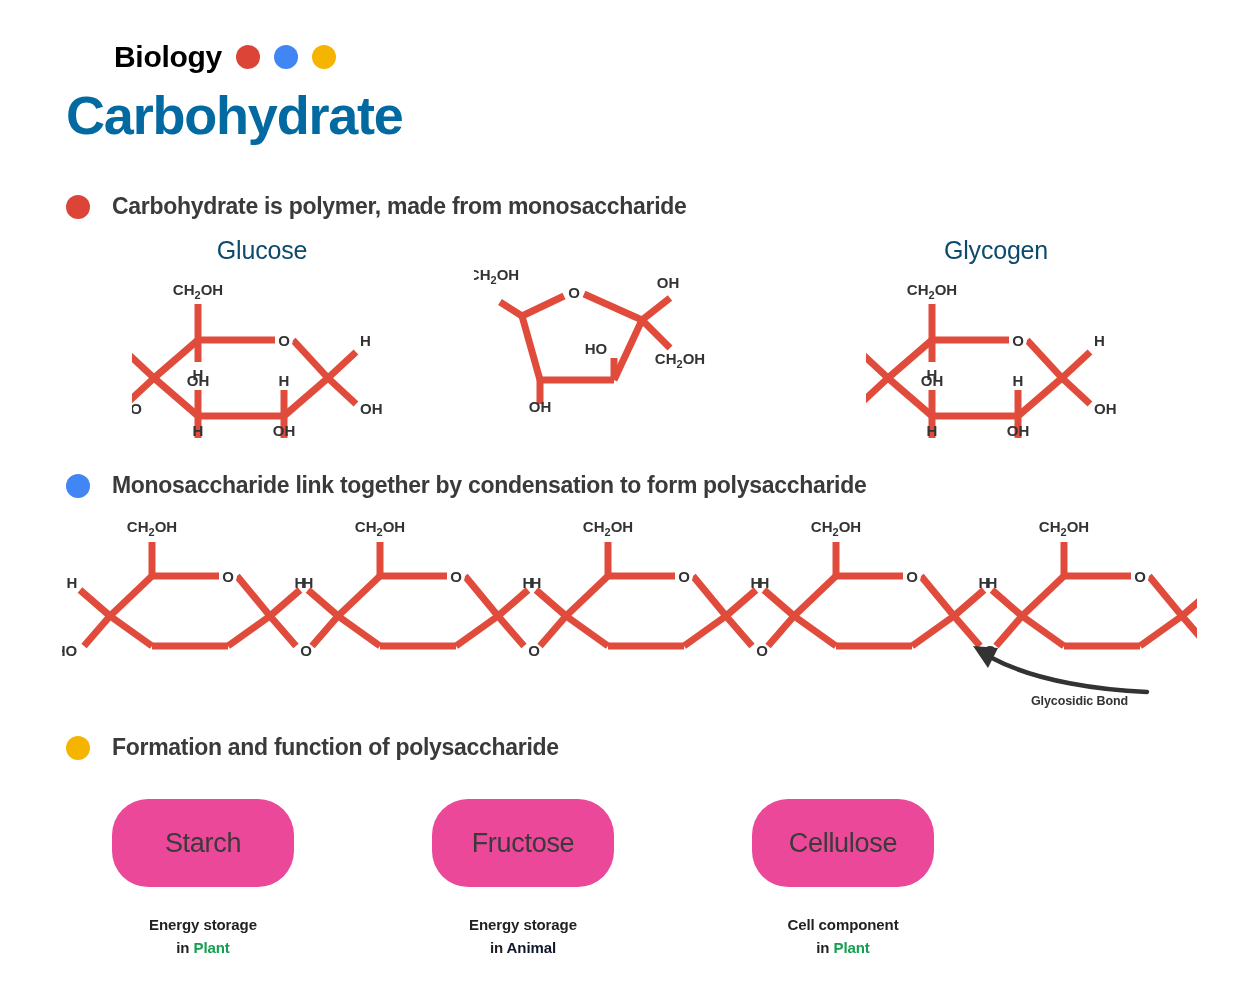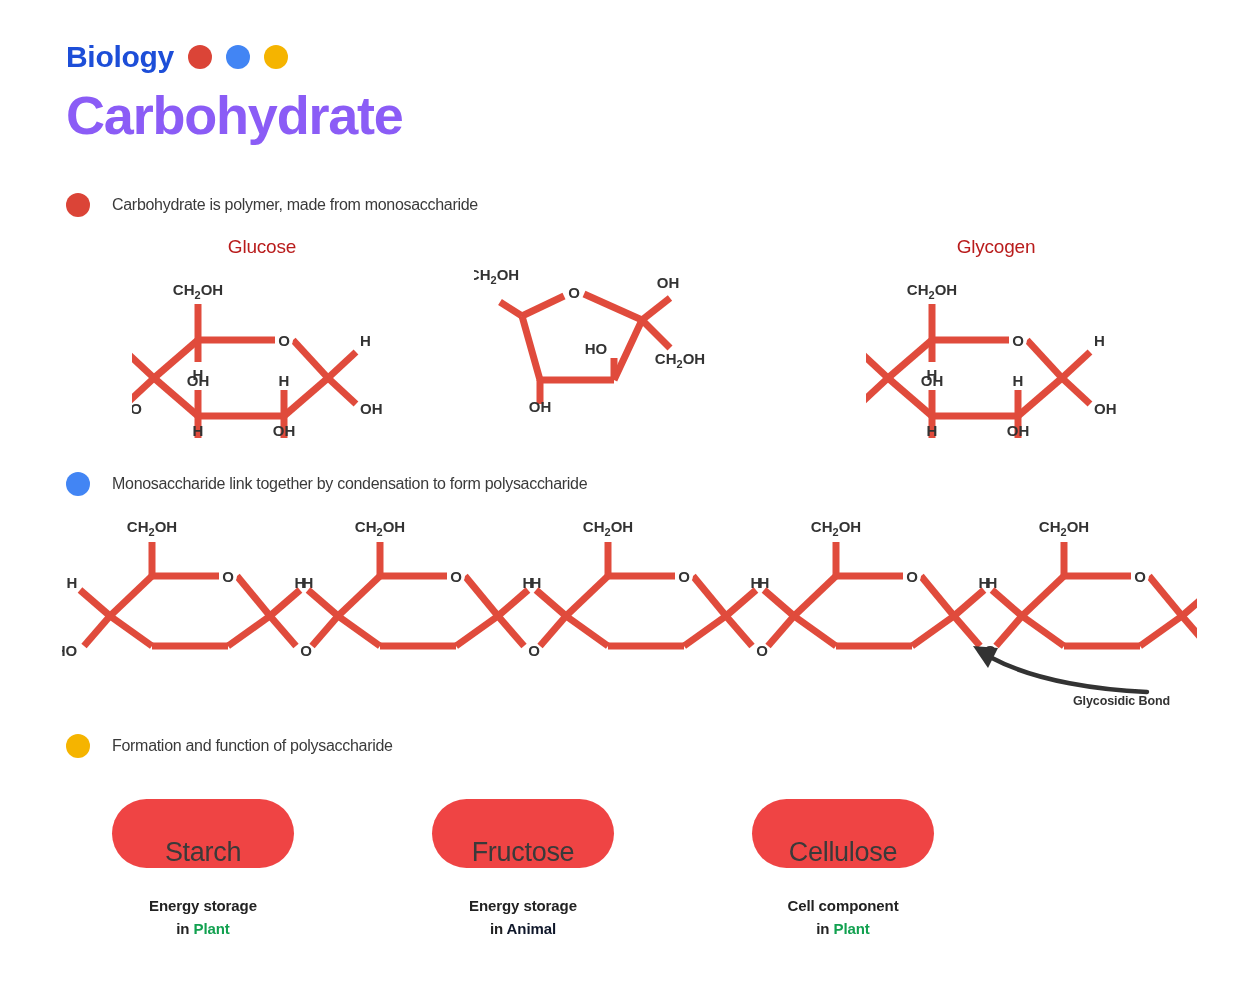--- a/index.html
+++ b/index.html
@@ -15,62 +15,63 @@
     color: #333333;
     overflow: hidden;
   }
 
   
   #header { position: absolute; left: 66px; top: 40px; }
   #brand-row { display: flex; align-items: center; gap: 14px; height: 34px; }
   #brand-text {
     font-size: 30px;
     font-weight: bold;
-    color: #1d4ed8;
+    color: #000000;
     letter-spacing: -0.3px;
     line-height: 1;
+    margin-left: 48px;
   }
   .brand-dot { width: 24px; height: 24px; border-radius: 50%; display: block; }
   #page-title {
     font-size: 54px;
     font-weight: bold;
-    color: #8b5cf6;
+    color: #0369a1;
     letter-spacing: -1.2px;
     line-height: 1;
     margin-top: 14px;
   }
 
   
   .section { position: absolute; left: 66px; }
   .sec-head { display: flex; align-items: center; gap: 22px; }
   .sec-bullet { width: 24px; height: 24px; border-radius: 50%; flex: 0 0 auto; }
   .sec-title {
-    font-size: 16px;
-    font-weight: normal;
+    font-size: 23px;
+    font-weight: bold;
     color: #3A3A3A;
     letter-spacing: -0.3px;
     white-space: nowrap;
   }
 
   #section-1 { top: 193px; }
   #section-2 { top: 472px; }
   #section-3 { top: 734px; }
 
   
   #mono-row {
     position: absolute;
     left: 66px;
     top: 236px;
     width: 1120px;
     height: 205px;
   }
   .mono-cell { position: absolute; top: 0; }
   .mono-name {
-    font-size: 19px;
-    color: #b91c1c;
+    font-size: 25px;
+    color: #0c4a6e;
     text-align: center;
     letter-spacing: -0.2px;
     height: 26px;
   }
   .mono-figure { margin-top: 8px; }
 
   
   #chain-wrap {
     position: absolute;
     left: 62px;
@@ -80,38 +81,37 @@
   }
   #glyco-label {
     position: absolute;
     left: 1031px;
     top: 694px;
     font-size: 12.5px;
     font-weight: bold;
     color: #333333;
     letter-spacing: -0.1px;
     white-space: nowrap;
-    margin-left: 42px;
   }
 
   
   #poly-row {
     position: absolute;
     left: 66px;
     top: 799px;
     width: 1120px;
     height: 145px;
   }
   .poly-cell { position: absolute; top: 0; text-align: center; }
   .poly-pill {
-    background: #ef4444;
+    background: #ec4899;
     border-radius: 36px;
-    height: 69px;
+    height: 88px;
     display: flex;
-    align-items: flex-end;
+    align-items: center;
     justify-content: center;
   }
   .poly-pill-label {
     font-size: 27px;
     color: #3A3A3A;
     letter-spacing: -0.3px;
   }
   .poly-caption {
     margin-top: 26px;
     font-size: 15px;

